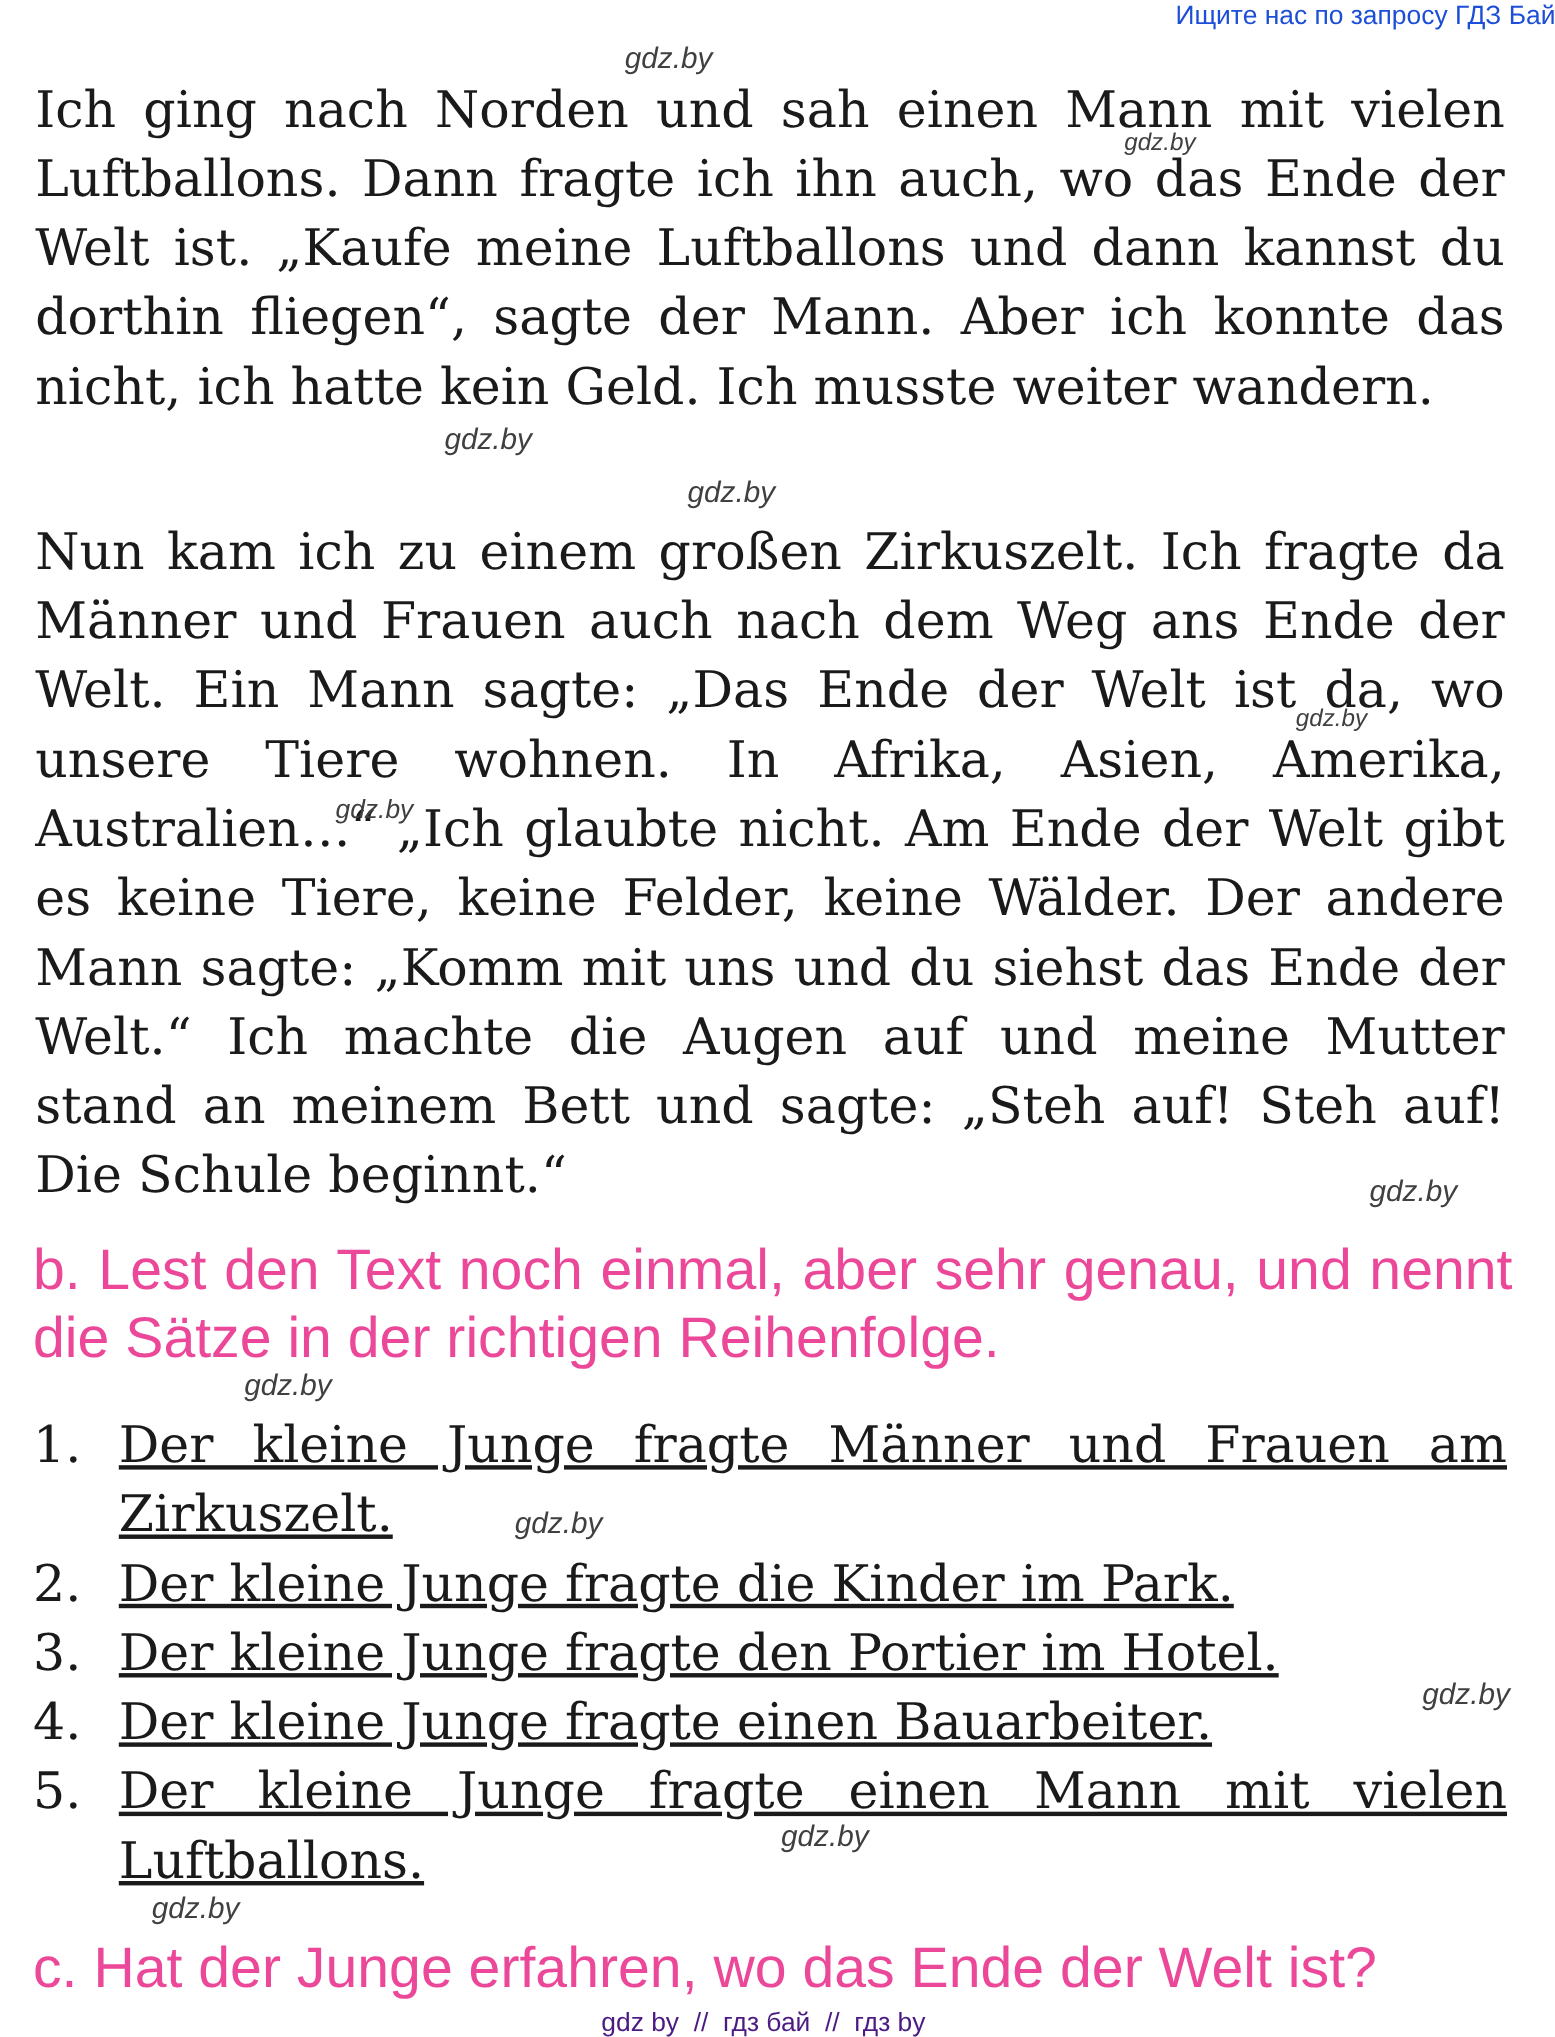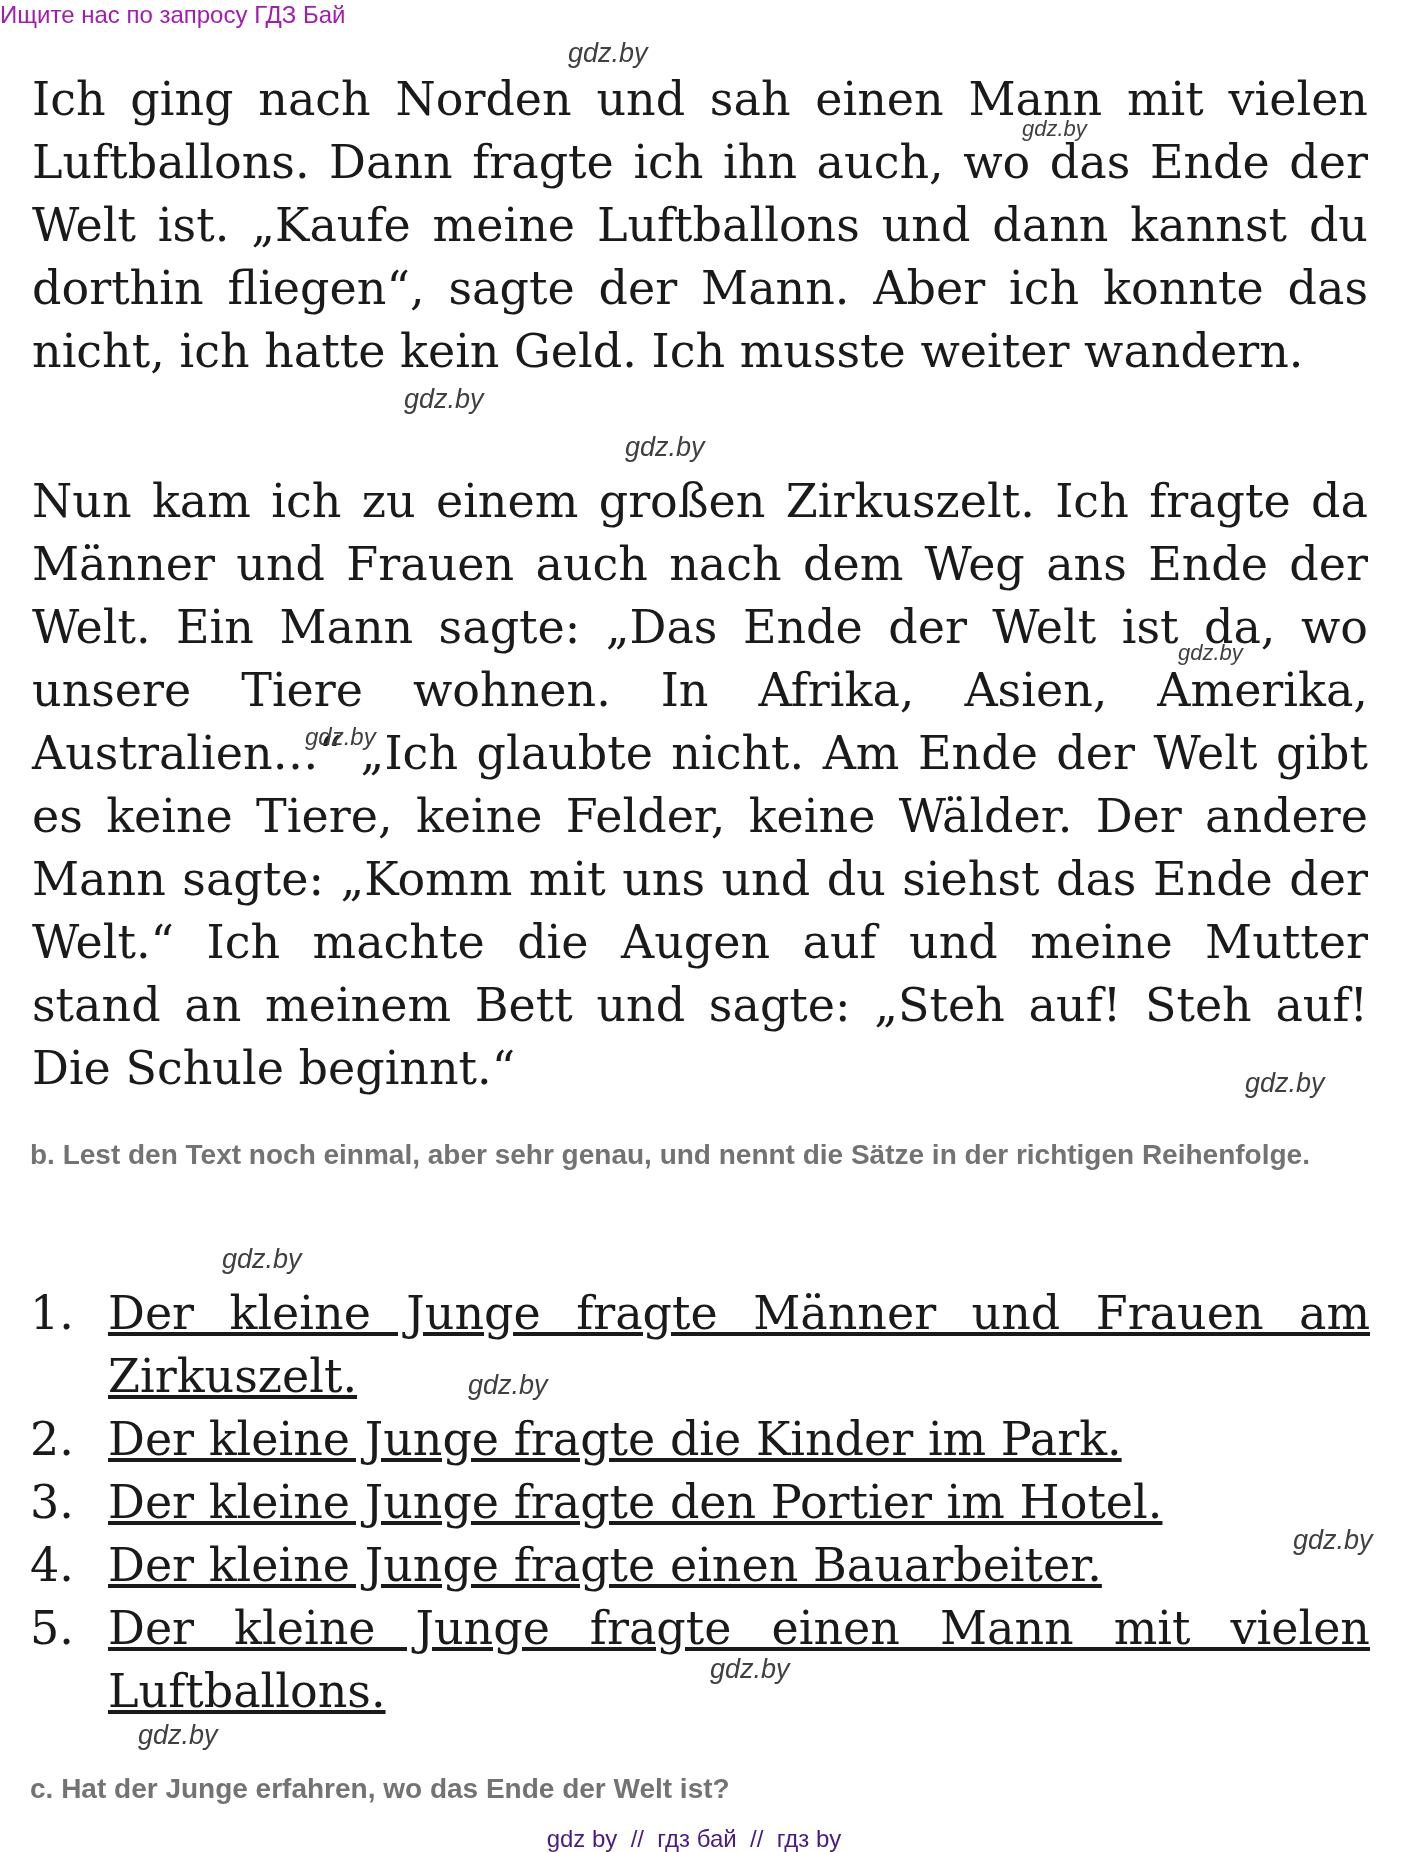--- a/index.html
+++ b/index.html
@@ -1,24 +1,24 @@
 <!DOCTYPE html>
 <html><head>
 <meta charset="utf-8">
 <style>
   html, body { margin:0; padding:0; background:#ffffff; }
   body { width:1414px; height:1852px; position:relative; overflow:hidden; color:#1a1a1a; }
-  .top-banner { position:absolute; top:0; left:0; width:1414px; text-align:left;
-    font-family:"Liberation Sans", sans-serif; font-size:24px; color:#a21caf; line-height:30px; }
+  .top-banner { position:absolute; top:0; left:0; width:1414px; text-align:right;
+    font-family:"Liberation Sans", sans-serif; font-size:24px; color:#1d4ed8; line-height:30px; }
   .wm { position:absolute; font-family:"Liberation Sans", sans-serif; font-size:27px; color:#404040; line-height:30px; white-space:nowrap;font-style:italic; }
   .serif { position:absolute; left:30px; width:1340px; font-family:"DejaVu Serif", serif;
     font-size:46px; line-height:63px; text-align:justify; text-align-last:left; letter-spacing:0px; }
   .serif p { margin:2px; }
   .task { position:absolute; left:30px; width:1345px; font-family:"Liberation Sans", sans-serif;
-    font-weight:bold; font-size:28px; line-height:62px; text-align:justify; text-align-last:left; color:#737373; }
+    font-weight:normal; font-size:52px; line-height:62px; text-align:justify; text-align-last:left; color:#ec4899; }
   .list { position:absolute; left:30px; width:1340px; font-family:"DejaVu Serif", serif; font-size:46px; line-height:63px; }
   .li { display:flex; }
   .li .num { width:78px; flex:none; }
   .li .txt { flex:1; text-align:justify; text-align-last:left;text-decoration:underline; }
   .footer { position:absolute; top:1826px; left:0; width:1388px; text-align:center;
     font-family:"Liberation Sans", sans-serif; font-size:24px; color:#4b1a82; line-height:26px; white-space:pre; }
 </style>
 </head>
 <body>
 

